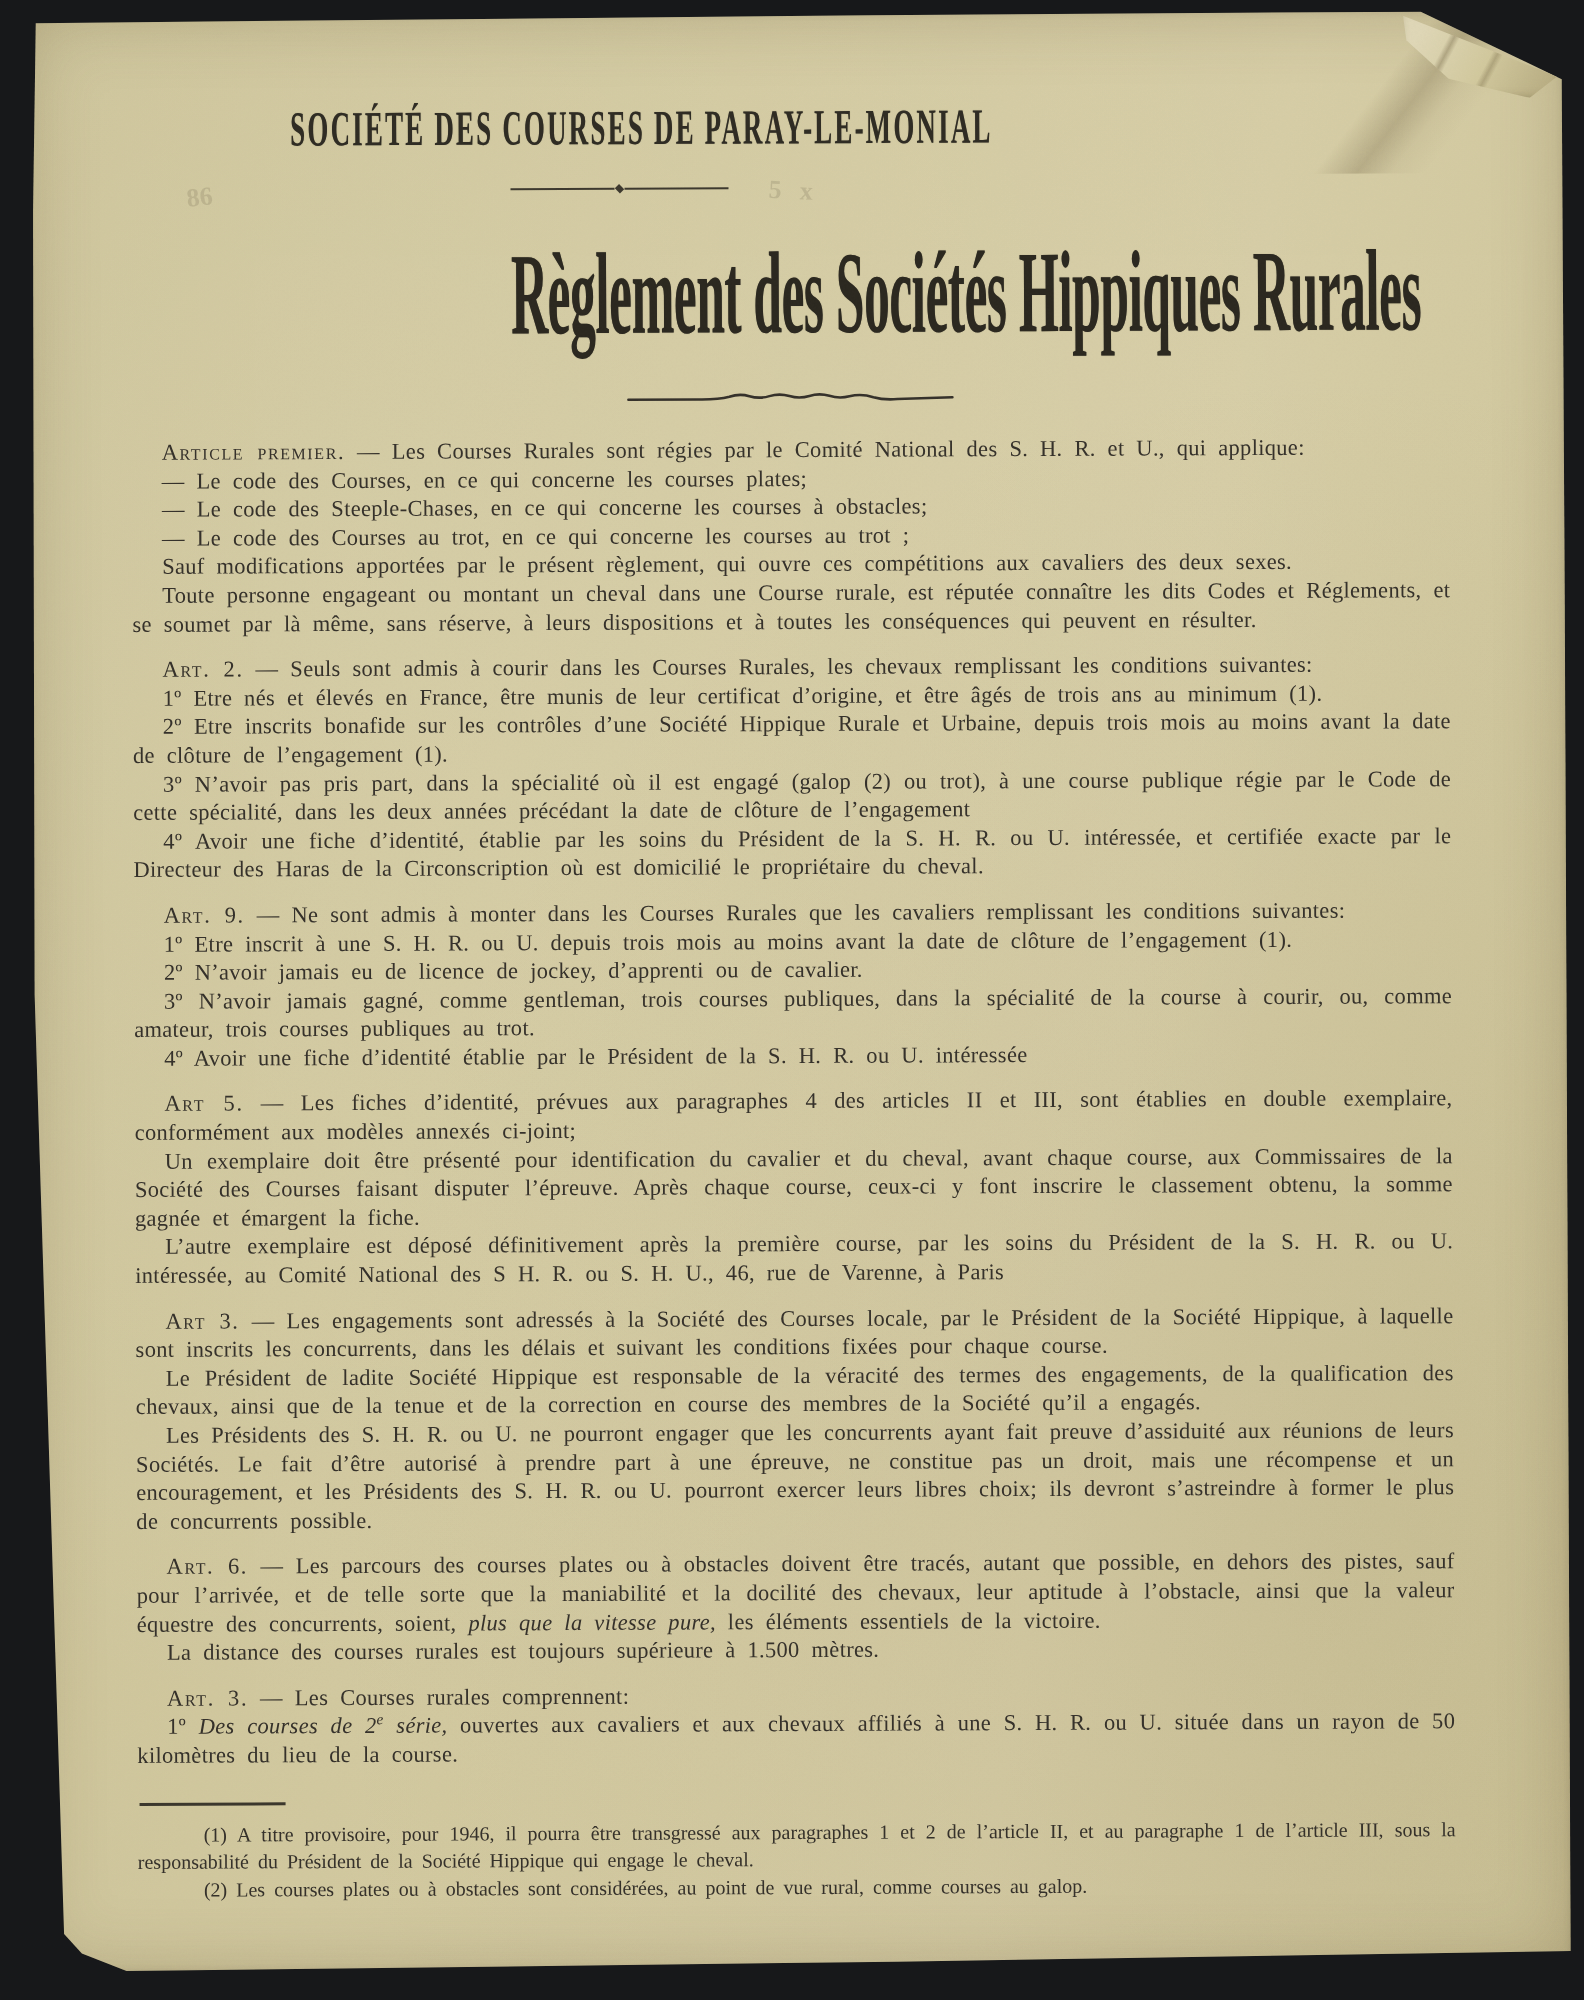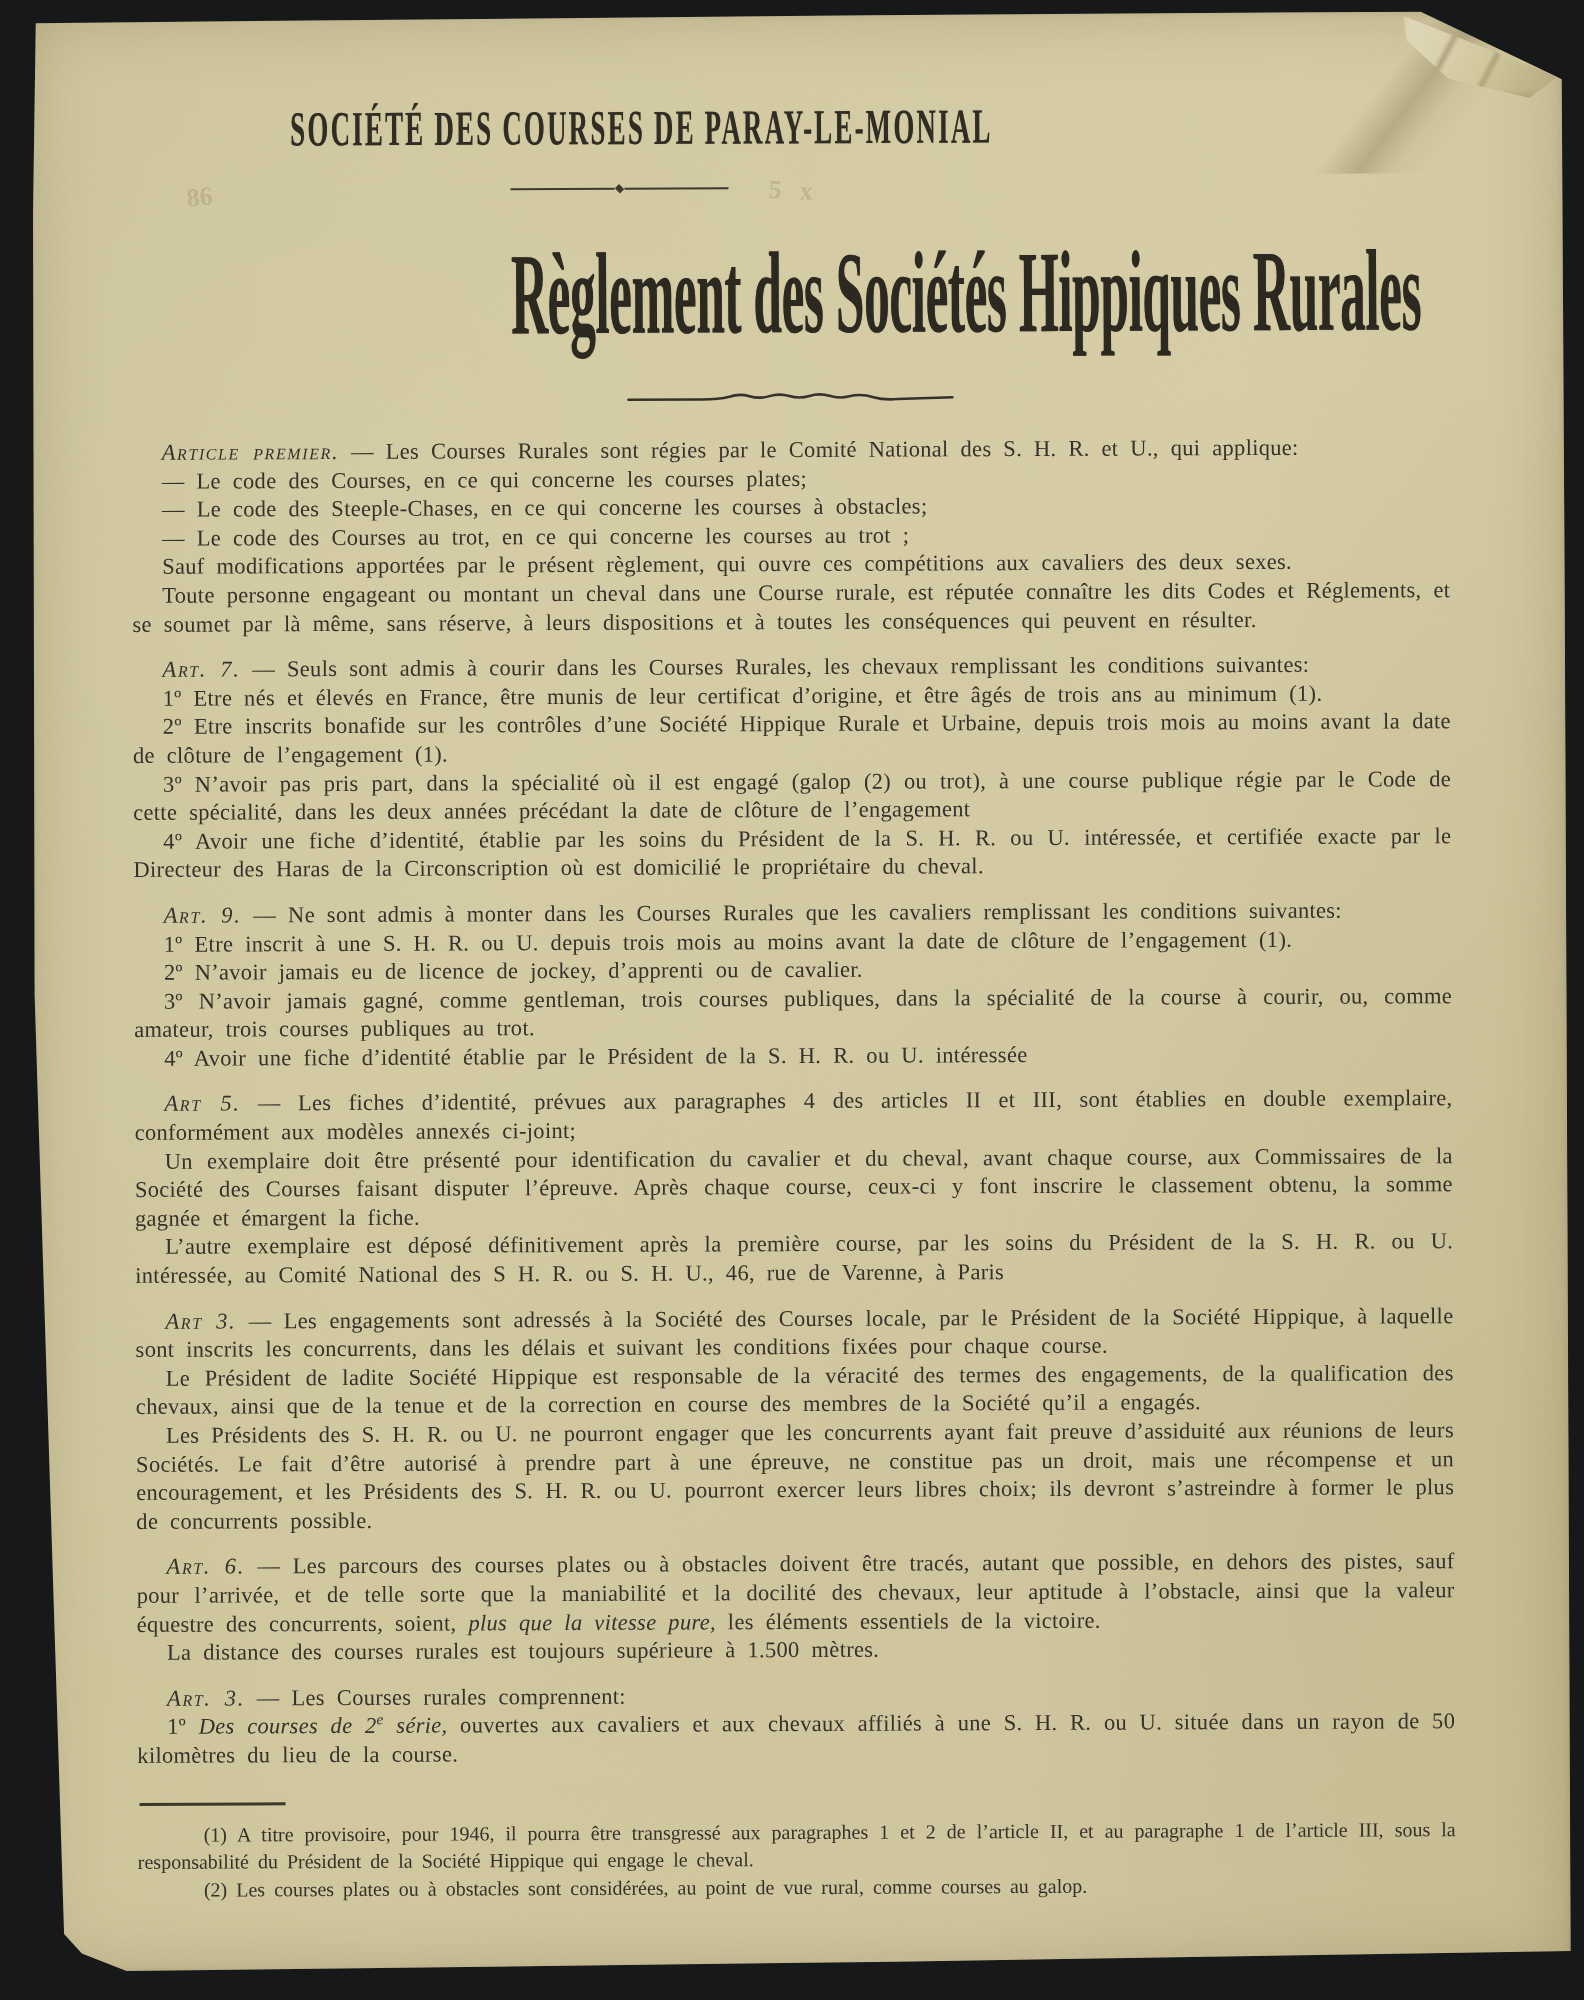--- a/index.html
+++ b/index.html
@@ -65,21 +65,21 @@
   .articles{
     margin-top:30px;
     font-size:22.5px;line-height:28.6px;
     text-align:justify;
     word-spacing:6px;letter-spacing:0.3px;
     hyphens:none;
   }
   .article{margin-top:17px;}
   .article:first-child{margin-top:0;}
   .para{margin:0;text-indent:30px;}
-  .seg-lead{font-variant:small-caps;letter-spacing:1.6px;font-style:italic;}
+  .seg-lead{font-variant:small-caps;letter-spacing:1.6px;}
   .seg-italic{font-style:italic;}
   sup.seg-sup{font-style:italic;font-size:68%;line-height:0;}
   .footnotes{margin-top:32px;font-size:20px;line-height:27.5px;}
   .fn-rule{width:146px;height:3px;background:#3a362c;margin:0 0 16px 2px;}
   .footnotes p{margin:0;text-indent:66px;text-align:justify;word-spacing:4px;}
 </style>
 </head>
 <body>
 
 <div class="paper">
@@ -112,21 +112,21 @@
     <div class="articles">
         <section class="article">
           <p class="para"><span class="seg-lead">Article premier.</span><span class="seg-plain"> — Les Courses Rurales sont régies par le Comité National des S. H. R. et U., qui applique:</span></p>
           <p class="para"><span class="seg-plain">— Le code des Courses, en ce qui concerne les courses plates;</span></p>
           <p class="para"><span class="seg-plain">— Le code des Steeple-Chases, en ce qui concerne les courses à obstacles;</span></p>
           <p class="para"><span class="seg-plain">— Le code des Courses au trot, en ce qui concerne les courses au trot ;</span></p>
           <p class="para"><span class="seg-plain">Sauf modifications apportées par le présent règlement, qui ouvre ces compétitions aux cavaliers des deux sexes.</span></p>
           <p class="para"><span class="seg-plain">Toute personne engageant ou montant un cheval dans une Course rurale, est réputée connaître les dits Codes et Réglements, et se soumet par là même, sans réserve, à leurs dispositions et à toutes les conséquences qui peuvent en résulter.</span></p>
         </section>
         <section class="article">
-          <p class="para"><span class="seg-lead">Art. 7.</span><span class="seg-plain"> — Seuls sont admis à courir dans les Courses Rurales, les chevaux remplissant les conditions suivantes:</span></p>
+          <p class="para"><span class="seg-lead">Art. 2.</span><span class="seg-plain"> — Seuls sont admis à courir dans les Courses Rurales, les chevaux remplissant les conditions suivantes:</span></p>
           <p class="para"><span class="seg-plain">1º Etre nés et élevés en France, être munis de leur certificat d’origine, et être âgés de trois ans au minimum (1).</span></p>
           <p class="para"><span class="seg-plain">2º Etre inscrits bonafide sur les contrôles d’une Société Hippique Rurale et Urbaine, depuis trois mois au moins avant la date de clôture de l’engagement (1).</span></p>
           <p class="para"><span class="seg-plain">3º N’avoir pas pris part, dans la spécialité où il est engagé (galop (2) ou trot), à une course publique régie par le Code de cette spécialité, dans les deux années précédant la date de clôture de l’engagement</span></p>
           <p class="para"><span class="seg-plain">4º Avoir une fiche d’identité, établie par les soins du Président de la S. H. R. ou U. intéressée, et certifiée exacte par le Directeur des Haras de la Circonscription où est domicilié le propriétaire du cheval.</span></p>
         </section>
         <section class="article">
           <p class="para"><span class="seg-lead">Art. 9.</span><span class="seg-plain"> — Ne sont admis à monter dans les Courses Rurales que les cavaliers remplissant les conditions suivantes:</span></p>
           <p class="para"><span class="seg-plain">1º Etre inscrit à une S. H. R. ou U. depuis trois mois au moins avant la date de clôture de l’engagement (1).</span></p>
           <p class="para"><span class="seg-plain">2º N’avoir jamais eu de licence de jockey, d’apprenti ou de cavalier.</span></p>
           <p class="para"><span class="seg-plain">3º N’avoir jamais gagné, comme gentleman, trois courses publiques, dans la spécialité de la course à courir, ou, comme amateur, trois courses publiques au trot.</span></p>

